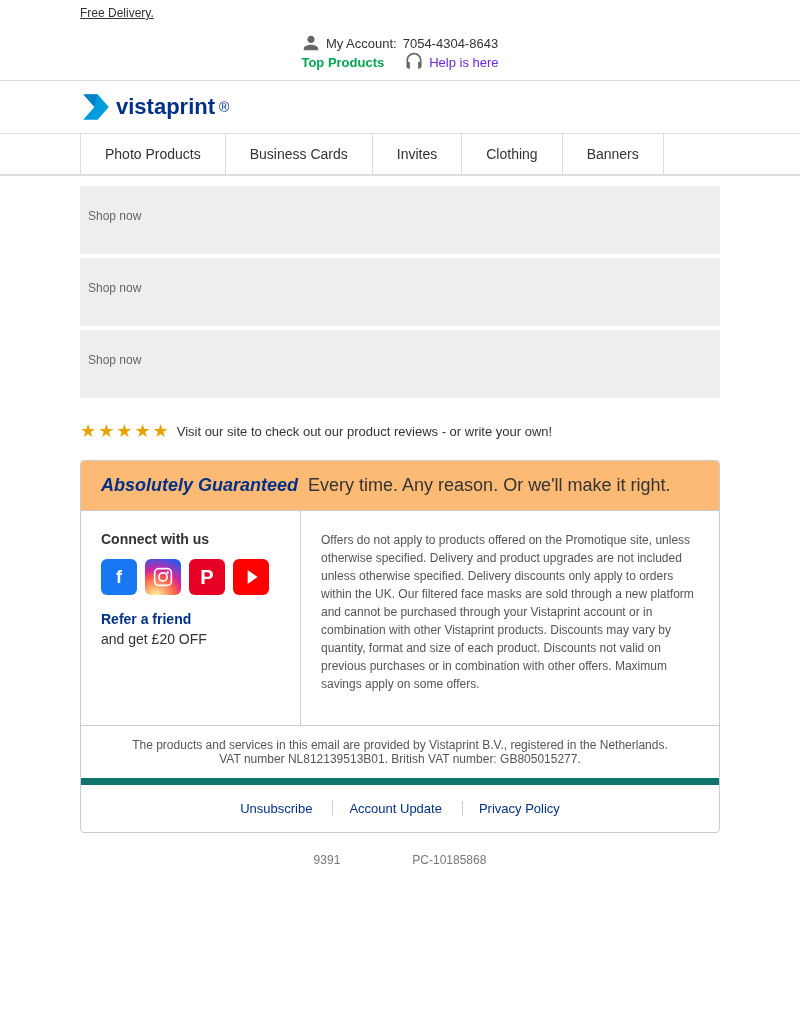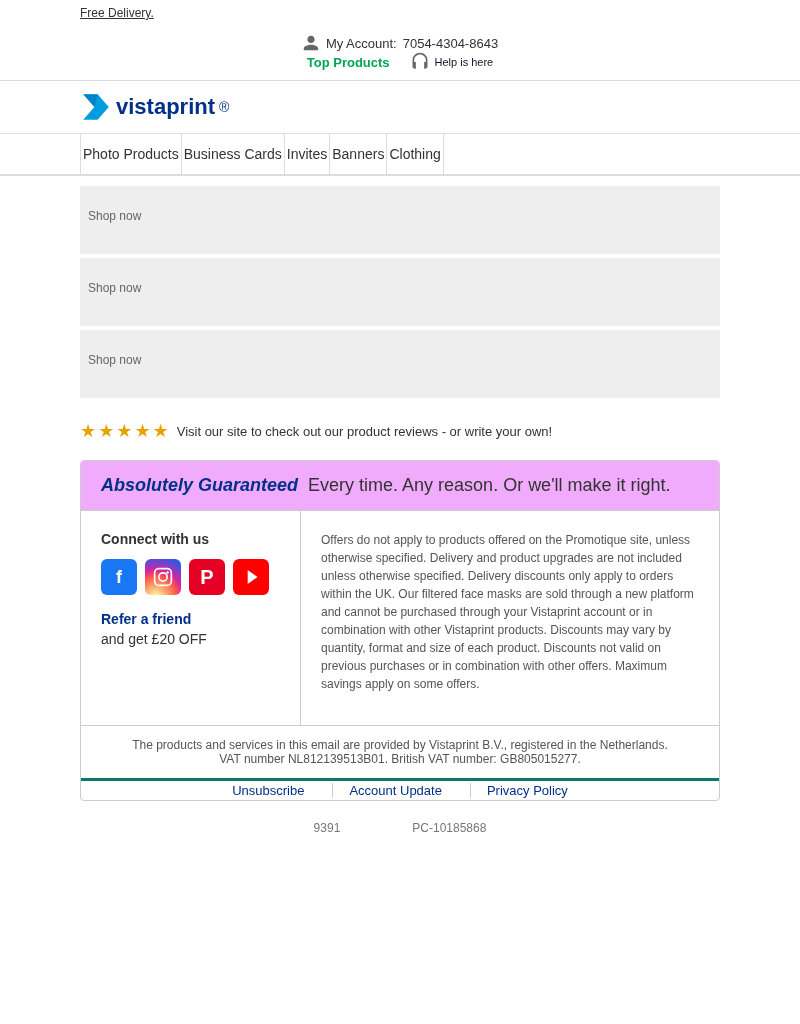--- a/index.html
+++ b/index.html
@@ -45,22 +45,22 @@
     .top-products-link {
       color: #00a651;
       font-weight: bold;
       font-size: 13px;
       text-decoration: none;
     }
     .help-link {
       display: flex;
       align-items: center;
       gap: 5px;
-      font-size: 11px;
-      color: #0f172a;
+      font-size: 13px;
+      color: #6d28d9;
       text-decoration: none;
     }
 
     
     .logo-area {
       padding: 10px 80px;
       border-bottom: 1px solid #ddd;
     }
     .logo-svg {
       display: flex;
@@ -77,21 +77,21 @@
       height: 32px;
     }
 
     
     .nav-bar {
       display: flex;
       padding: 0 80px;
       border-bottom: 2px solid #ddd;
     }
     .nav-item {
-      padding: 12px 2px;
+      padding: 12px 24px;
       font-size: 14px;
       color: #333;
       text-decoration: none;
       border-right: 1px solid #ddd;
       cursor: pointer;
     }
     .nav-item:first-child {
       border-left: 1px solid #ddd;
     }
 
@@ -130,21 +130,21 @@
     }
 
     
     .guarantee-section {
       margin: 10px 80px;
       border: 1px solid #ccc;
       border-radius: 4px;
       overflow: hidden;
     }
     .guarantee-header {
-      background: #f0abfc;
+      background: #fdba74;
       padding: 14px 20px;
       border-bottom: 1px solid #ccc;
       display: flex;
       align-items: baseline;
       gap: 10px;
     }
     .guarantee-title {
       font-size: 18px;
       font-style: italic;
       font-weight: bold;
@@ -222,25 +222,25 @@
     .company-info {
       padding: 12px 20px;
       border-top: 1px solid #ccc;
       text-align: center;
       font-size: 12px;
       color: #555;
     }
 
     
     .footer-links {
-      padding: 2px 20px;
-      border-top: 3px solid #0f766e;
+      padding: 16px 20px;
+      border-top: 7px solid #0f766e;
       display: flex;
       justify-content: center;
-      gap: 12px;
+      gap: 4px;
     }
     .footer-link {
       font-size: 13px;
       color: #003087;
       text-decoration: none;
       padding: 0 16px;
     }
     .footer-link + .footer-link {
       border-left: 1px solid #ccc;
     }
@@ -302,22 +302,22 @@
     </svg>
     <span class="logo-text">vistaprint</span>
     <span style="font-size:14px; color:#003087; vertical-align:super;">®</span>
   </div>
 </div>
 
 <nav class="nav-bar">
   <a class="nav-item">Photo Products</a>
   <a class="nav-item">Business Cards</a>
   <a class="nav-item">Invites</a>
+  <a class="nav-item">Clothing</a>
   <a class="nav-item">Banners</a>
-  <a class="nav-item">Clothing</a>
 </nav>
 
 <div class="shop-now-area">
   <div class="shop-now-img">
     <span>Shop now</span>
   </div>
   <div class="shop-now-img">
     <span>Shop now</span>
   </div>
   <div class="shop-now-img">

